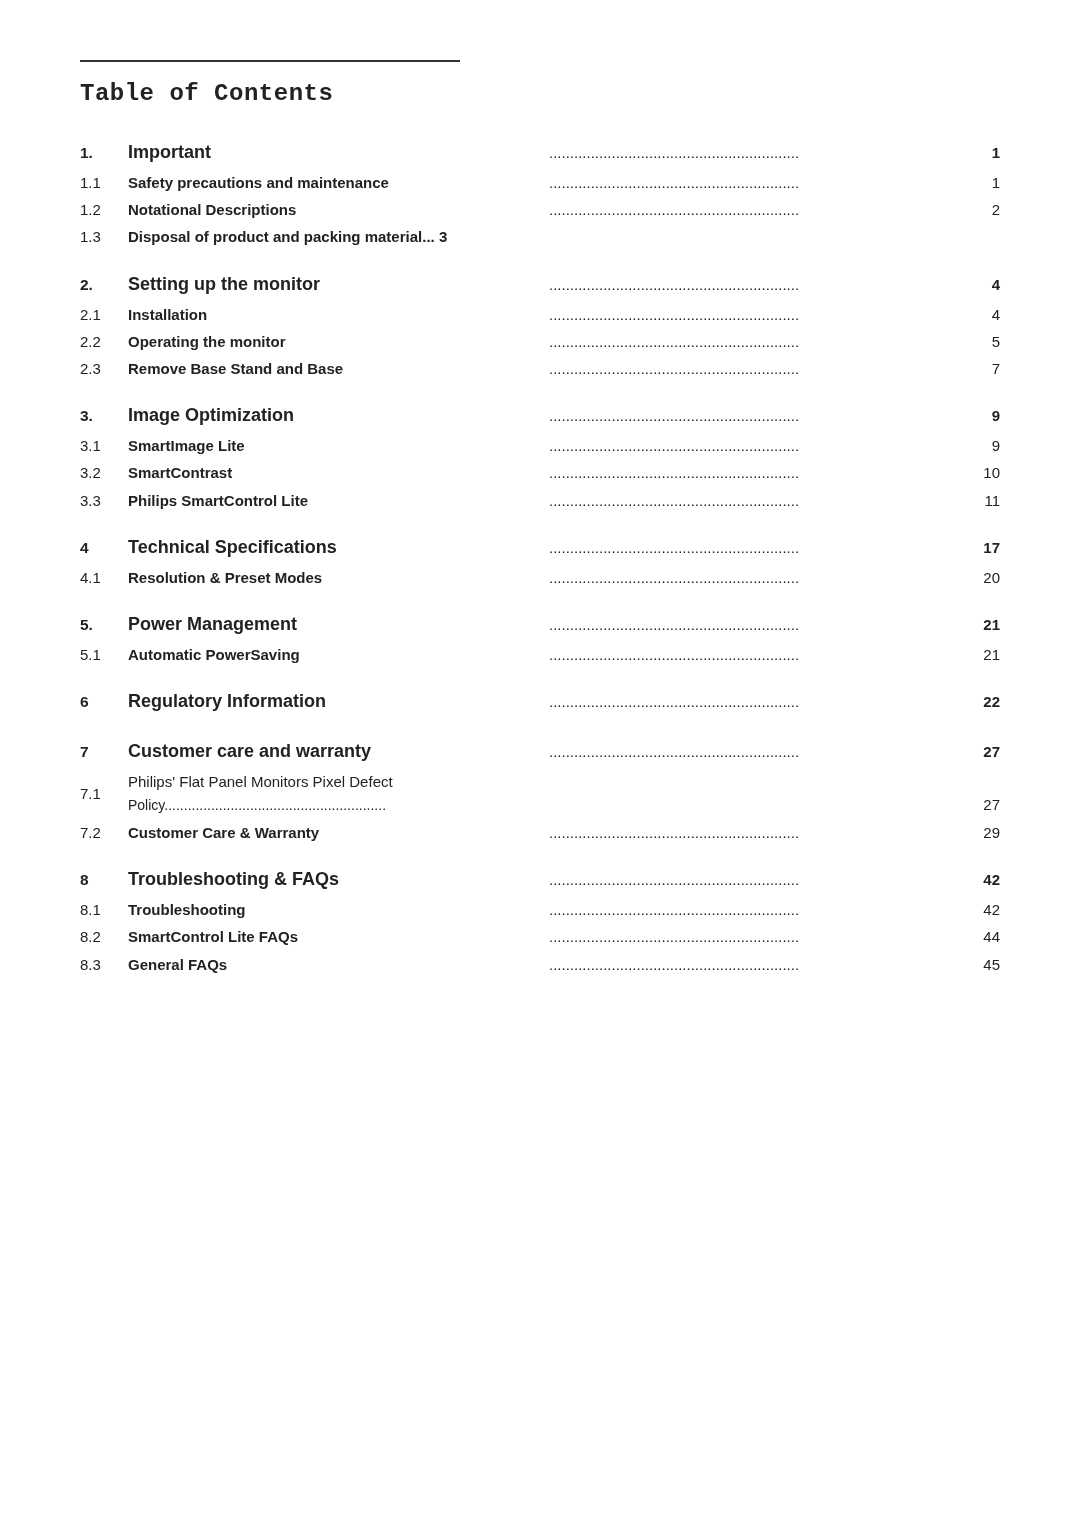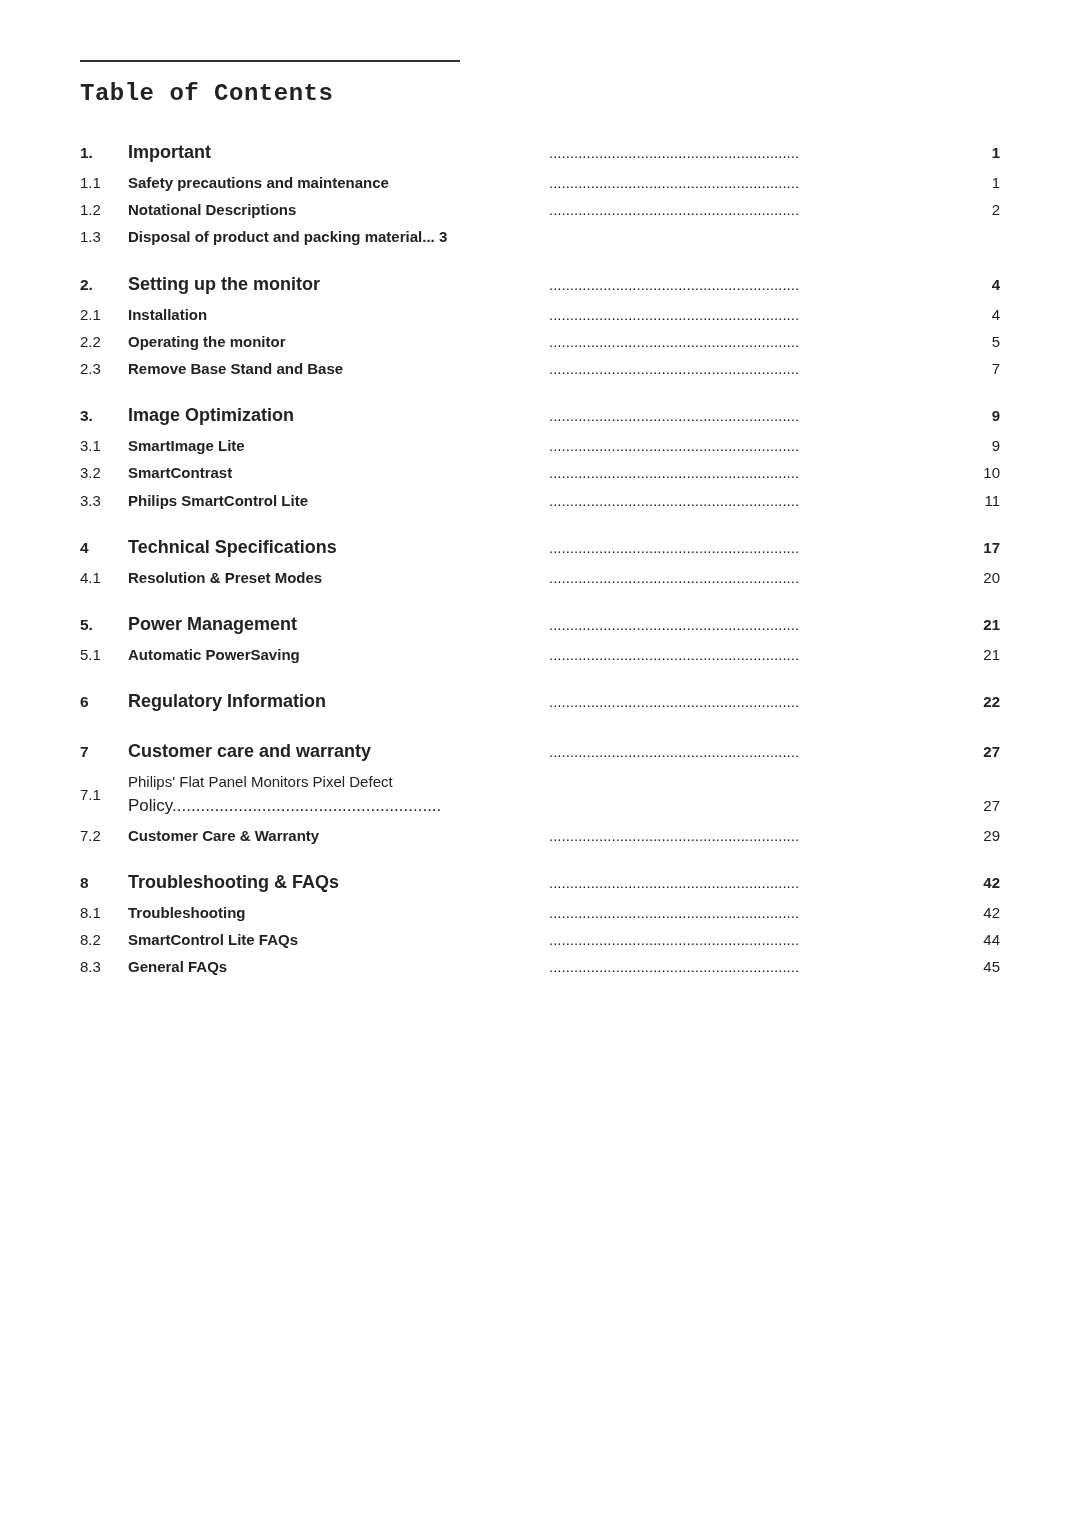--- a/index.html
+++ b/index.html
@@ -212,21 +212,21 @@
         <span class="toc-num bold">7</span>
         <span class="toc-label bold">Customer care and warranty </span>
         <span class="toc-dots">............................................................</span>
         <span class="toc-page bold">27</span>
       </div>
       <div style="display: flex; align-items: center; margin-bottom: 4px; line-height: 1.55;">
         <span class="toc-num">7.1</span>
         <div style="flex: 1 1 0%;">
           <div style="font-size: 15px;">Philips' Flat Panel Monitors Pixel Defect</div>
           <div style="display: flex; align-items: baseline; font-size: 15px;">
-            <span style="flex: 1 1 0%; overflow: hidden; white-space: nowrap; font-size: 17px;">Policy.........................................................</span>
+            <span style="flex: 1 1 0%; overflow: hidden; white-space: nowrap; font-size: 14px;">Policy.........................................................</span>
             <span style="min-width: 30px; text-align: right; font-size: 15px;">27</span>
           </div>
         </div>
       </div>
       <div class="toc-row">
         <span class="toc-num">7.2</span>
         <span class="toc-label">Customer Care &amp; Warranty</span>
         <span class="toc-dots">............................................................</span>
         <span class="toc-page">29</span>
       </div>

